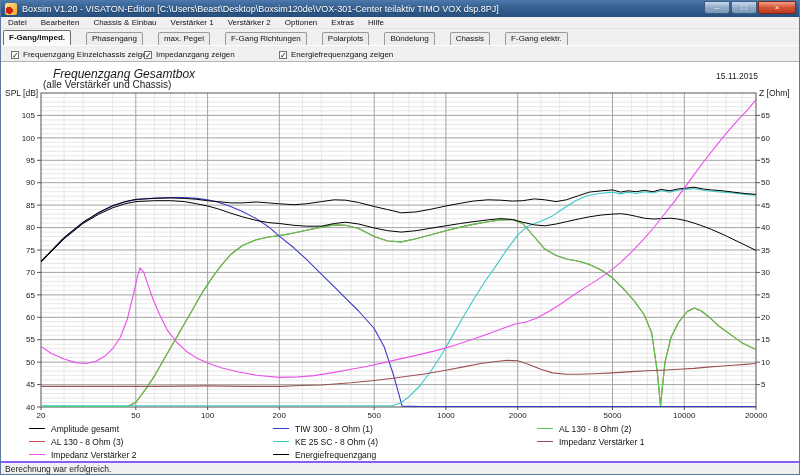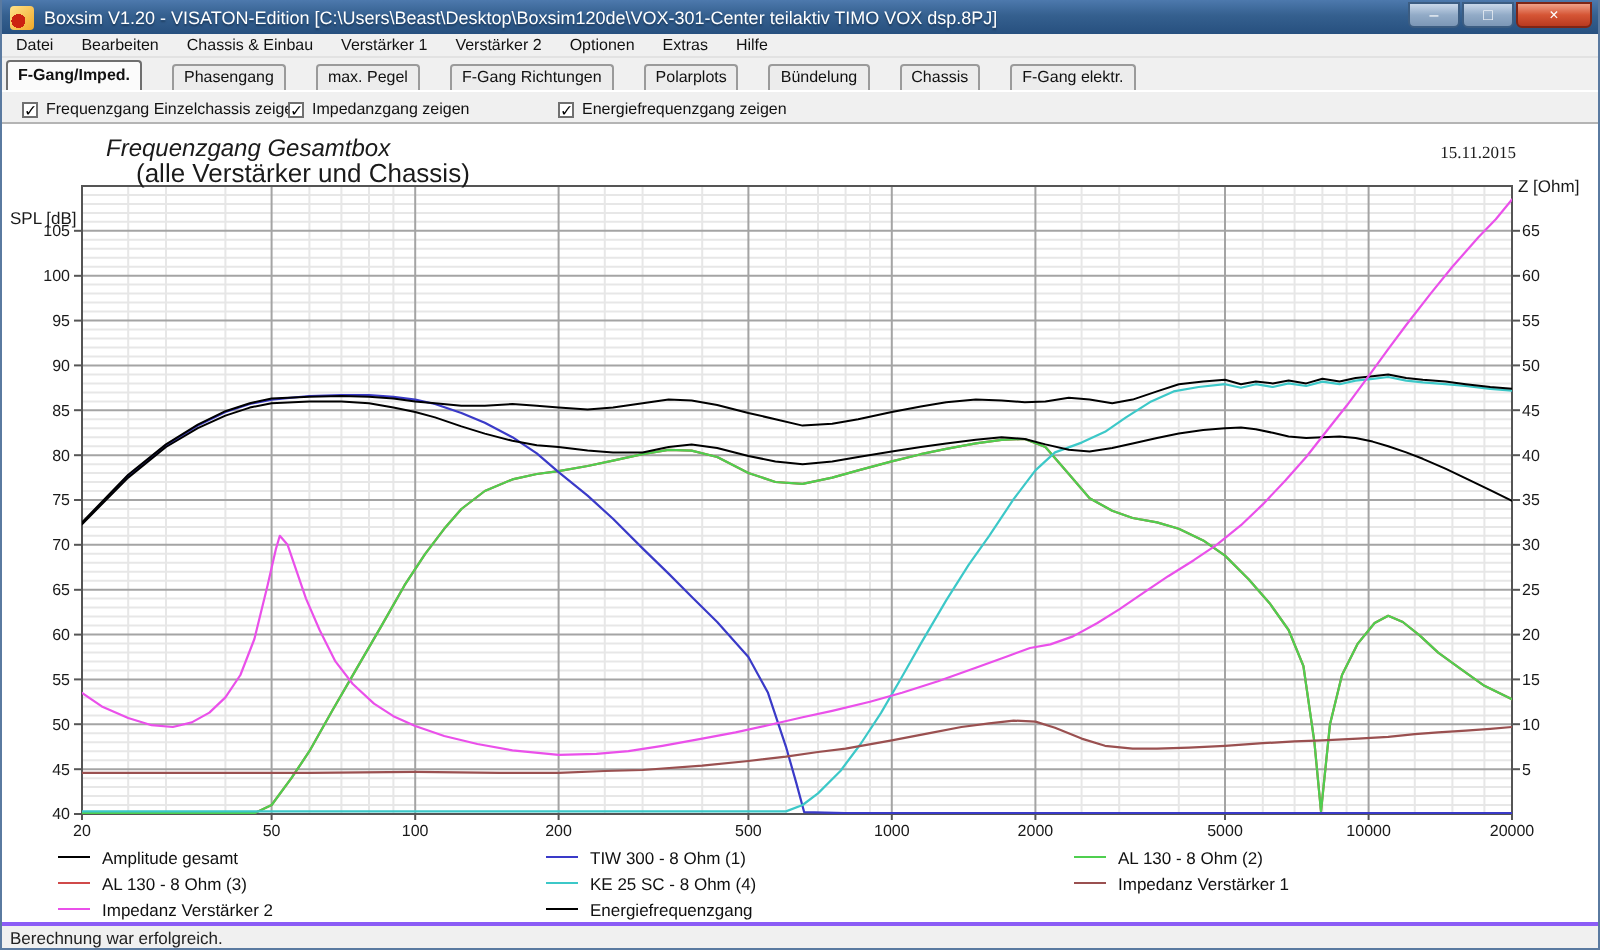--- a/index.html
+++ b/index.html
@@ -32,23 +32,23 @@
   .toolbar{position:absolute;left:0;top:45px;width:100%;height:17px;background:#f0f0f0;
            border-top:1px solid #ffffff;border-bottom:1px solid #b4b4b4;}
   .cbwrap{position:absolute;top:4px;display:flex;align-items:center;}
   .cbbox{width:8px;height:8px;background:#fff;border:1px solid #707070;margin-right:4px;
          font-size:8px;line-height:7px;text-align:center;color:#000;}
   .cblabel{font-size:8px;color:#111;white-space:nowrap;}
   
   .chartpanel{position:absolute;left:0;top:62px;width:800px;height:399px;background:#ffffff;}
   .chartpanel .overlay{position:absolute;color:#1a1a1a;white-space:nowrap;}
   #chart-title{left:52px;top:5px;font-size:12px;font-style:italic;}
-  #chart-subtitle{left:42px;top:17px;font-size:13px;margin-left:25px;}
-  #chart-date{right:43px;top:9px;font-size:8.5px;font-family:Liberation Serif, serif;}
-  #ylabel-left{left:4px;top:42px;font-size:8.5px;}
+  #chart-subtitle{left:42px;top:17px;font-size:10px;}
+  #chart-date{right:43px;top:9px;font-size:8.5px;}
+  #ylabel-left{left:4px;top:26px;font-size:8.5px;}
   #ylabel-right{left:758px;top:26px;font-size:8.5px;}
   #chart-svg{position:absolute;left:0;top:0;}
   
   .legend{position:absolute;left:0;top:360px;width:100%;height:39px;padding-left:12px;}
   .legend-col{position:absolute;top:0;}
   .legend-row{display:flex;align-items:center;height:13px;}
   .legend-swatch{width:16px;height:0;border-top:1.6px solid #000;margin-right:6px;flex:none;}
   .legend-label{font-size:8.5px;color:#111;white-space:nowrap;}
   
   .statusbar{position:absolute;left:0;top:461px;width:100%;height:14px;background:#f0f0f0;

